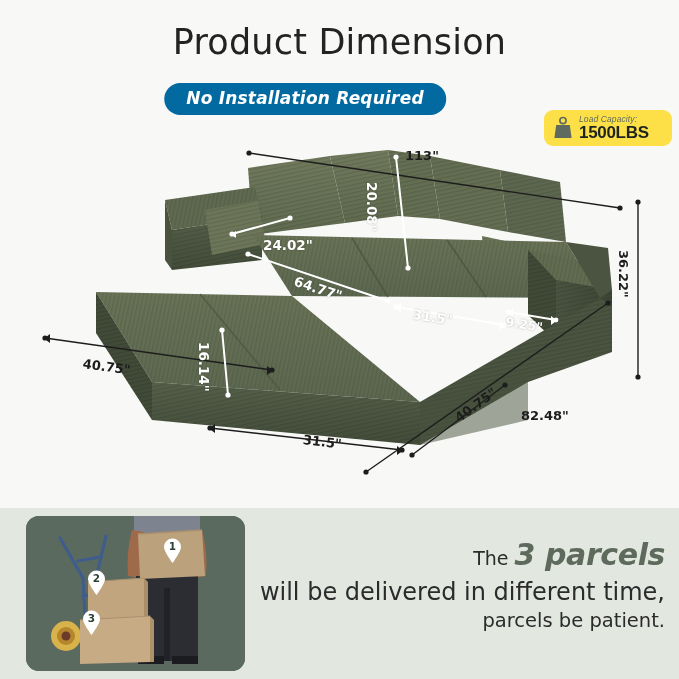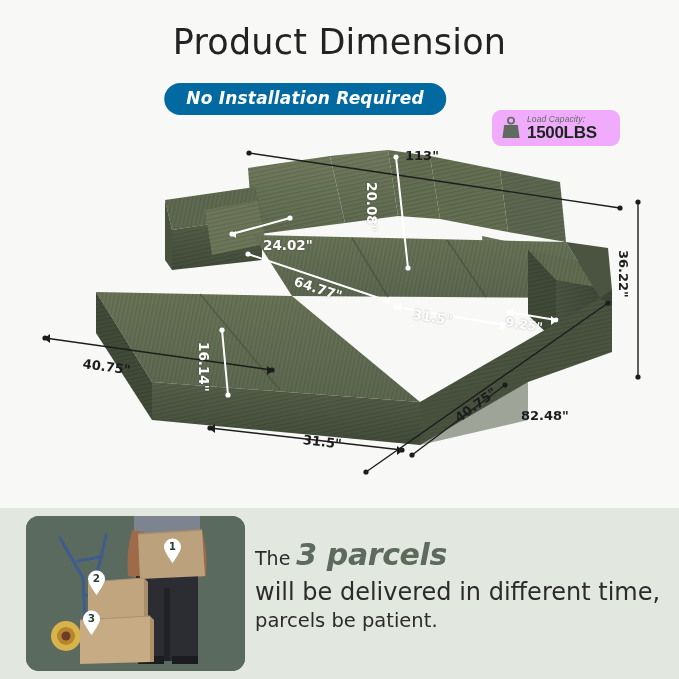--- a/index.html
+++ b/index.html
@@ -24,22 +24,22 @@
   #badge-no-install{
     position:absolute;left:50%;transform:translateX(-50%);top:83px;
     background:#0369a1;color:#ffffff;border-radius:16px;
     padding:5px 22px 7px 22px;
     font-size:17px;font-style:italic;font-weight:600;letter-spacing:.2px;
     white-space:nowrap;
     font-family:"DejaVu Sans", sans-serif;
   }
 
   #load-capacity-badge{
-    position:absolute;left:492px;top:110px;width:128px;height:36px;
-    background:#f0abfc;border-radius:9px;
+    position:absolute;left:544px;top:110px;width:128px;height:36px;
+    background:#fde047;border-radius:9px;
     display:flex;align-items:center;gap:5px;padding-left:8px;
     box-sizing:border-box;
   }
   #weight-icon{width:22px;height:24px;position:relative;flex:0 0 auto;}
   .lc-text{display:flex;flex-direction:column;line-height:1;}
   #lc-label{font-size:8.5px;font-style:italic;color:#5f6b5e;letter-spacing:.1px;margin-bottom:1px;}
   #lc-value{font-size:17px;font-weight:700;color:#1d2420;letter-spacing:-.3px;}
 
   
   #sofa-stage{position:absolute;left:0;top:120px;width:679px;height:380px;}
@@ -65,21 +65,21 @@
     position:absolute;width:19px;height:25px;
   }
   .pin-num{
     position:absolute;left:0;top:2px;width:19px;text-align:center;
     font-size:10.5px;font-weight:700;color:#2c4238;
     font-family:"DejaVu Sans", sans-serif;
   }
 
   #delivery-text{
     position:absolute;left:255px;top:30px;width:410px;
-    color:#2c2c2c;
+    text-align:right;color:#2c2c2c;
     font-family:"DejaVu Sans", sans-serif;
   }
   #delivery-line1{font-size:21px;line-height:1.15;margin-bottom:4px;}
   #dl-the{font-size:19px;color:#2b2b2b;}
   #dl-parcels{font-size:30px;font-weight:700;font-style:italic;color:#5d6a5c;letter-spacing:-.4px;margin-left:6px;}
   #delivery-line2{font-size:24px;line-height:1.3;color:#2b2b2b;}
   #delivery-line3{font-size:19.5px;line-height:1.3;color:#2b2b2b;}
 </style>
 </head>
 <body>

